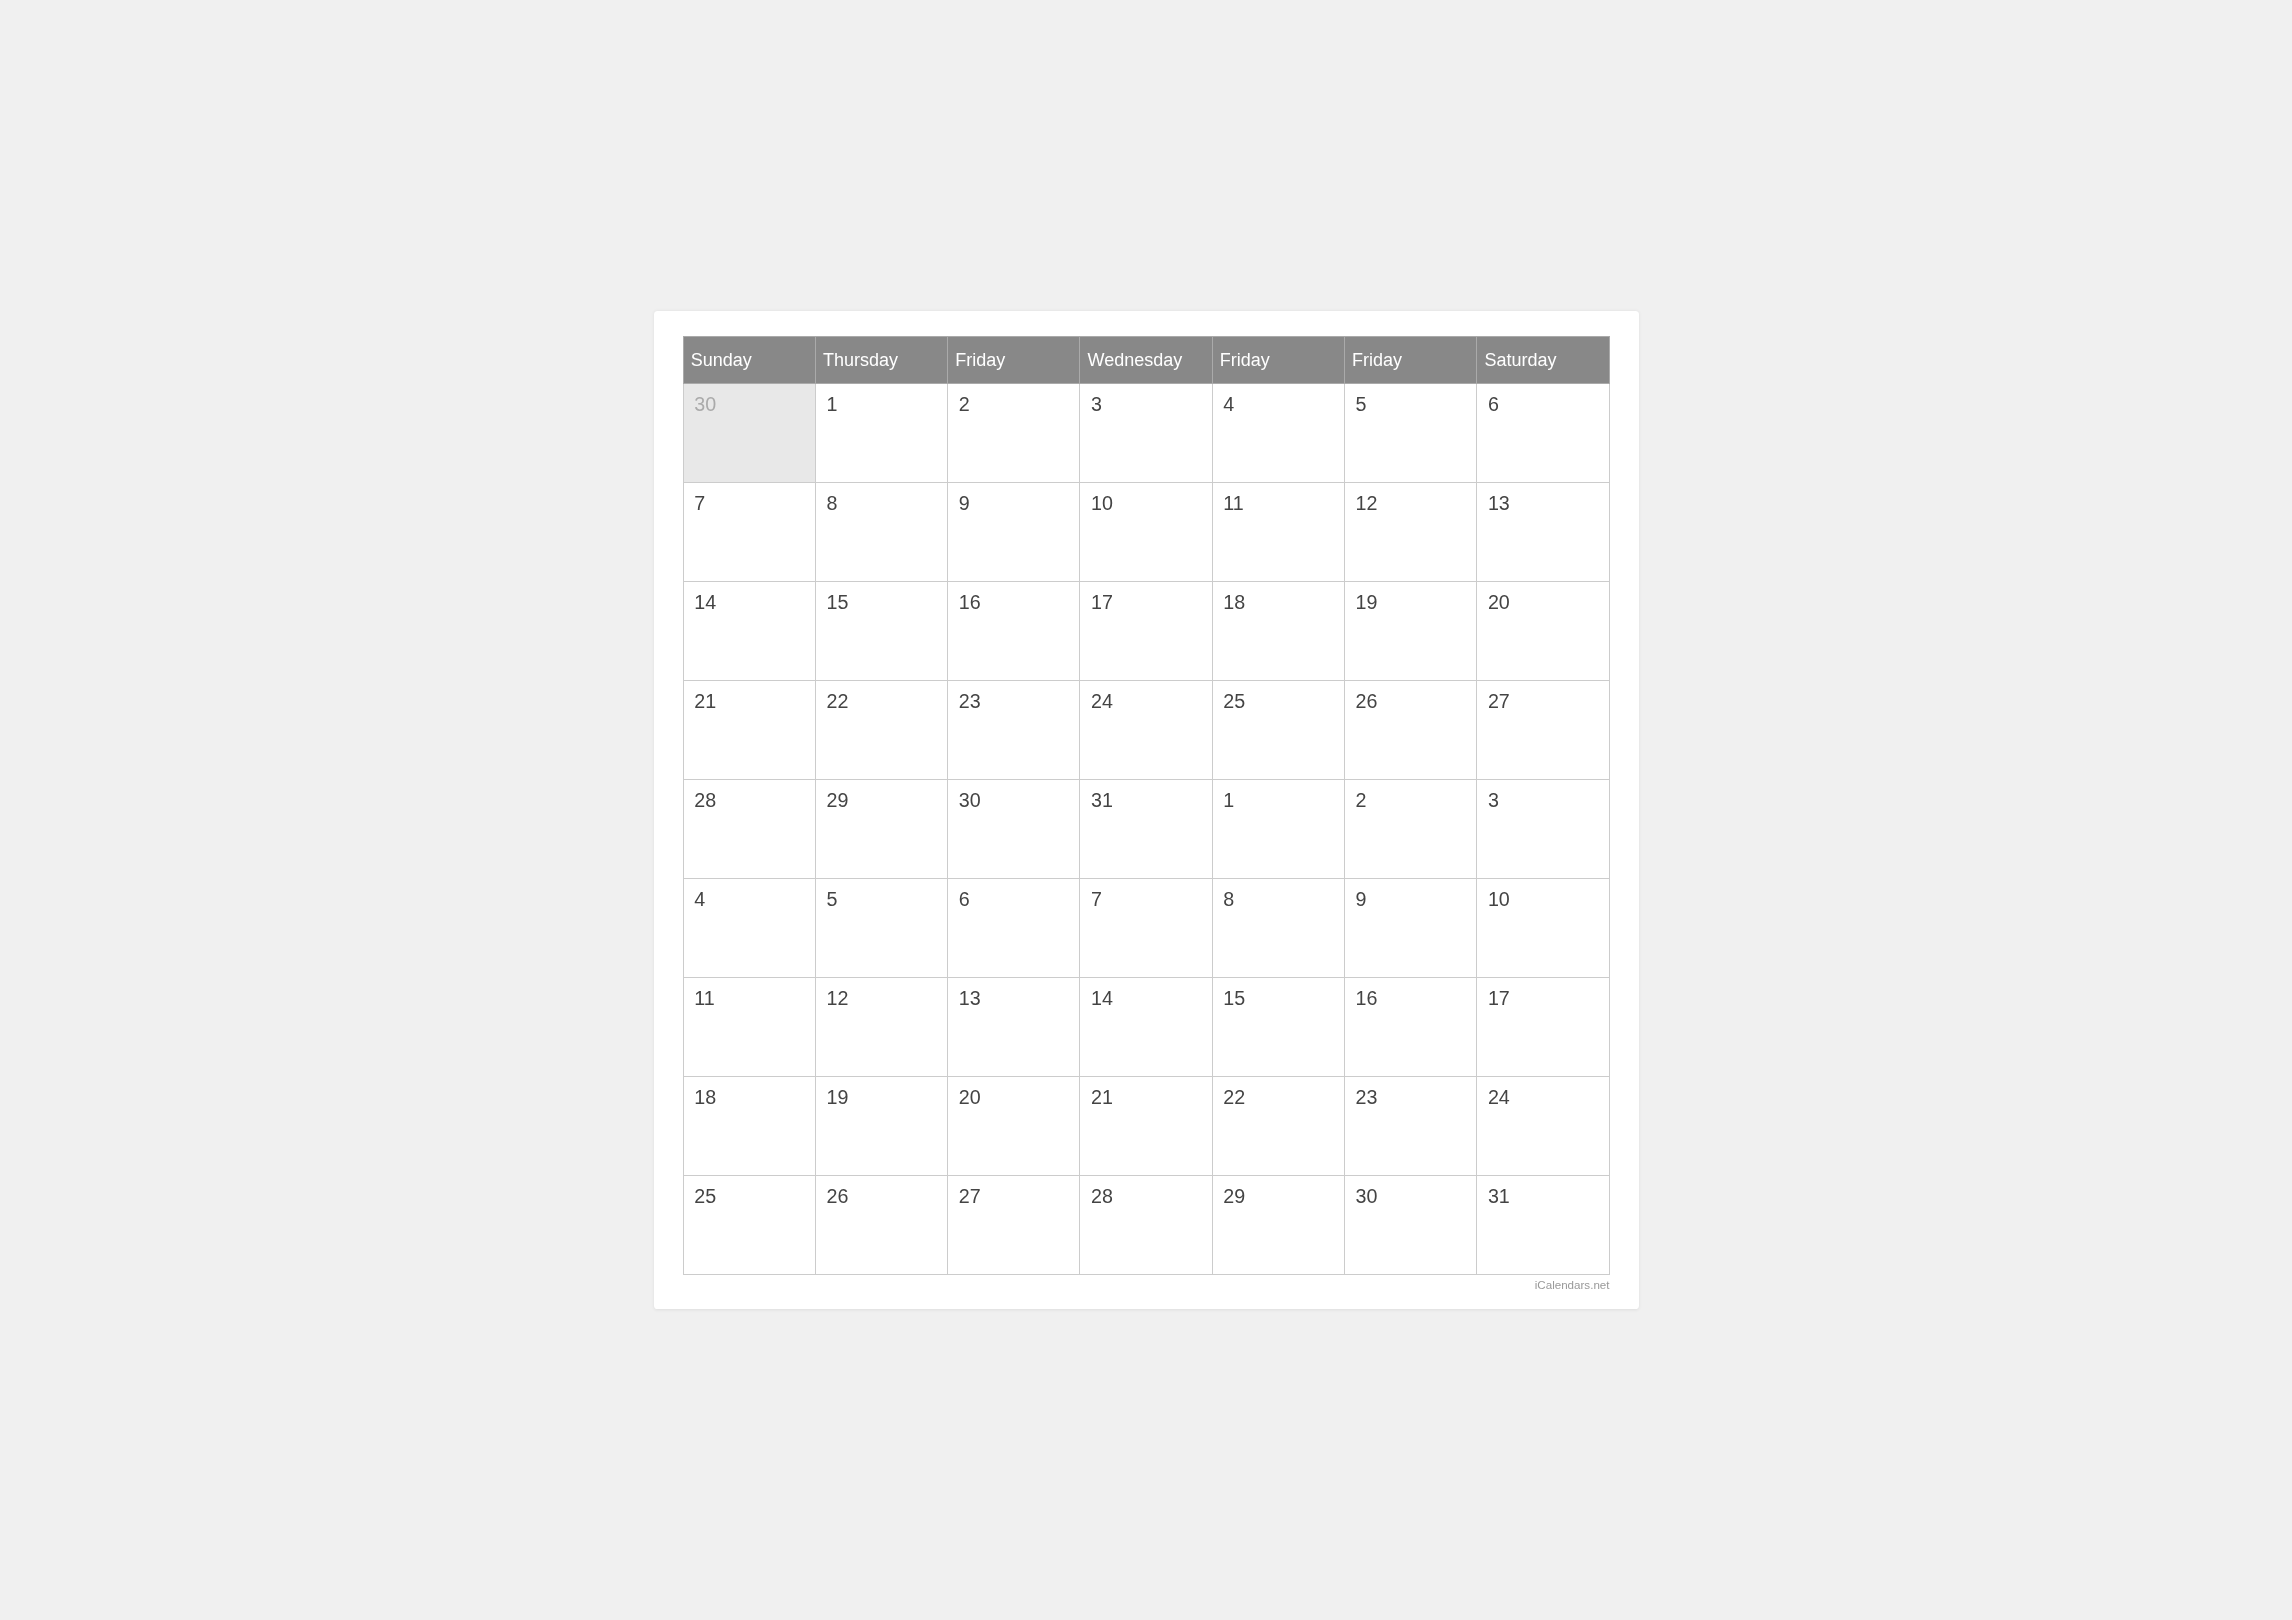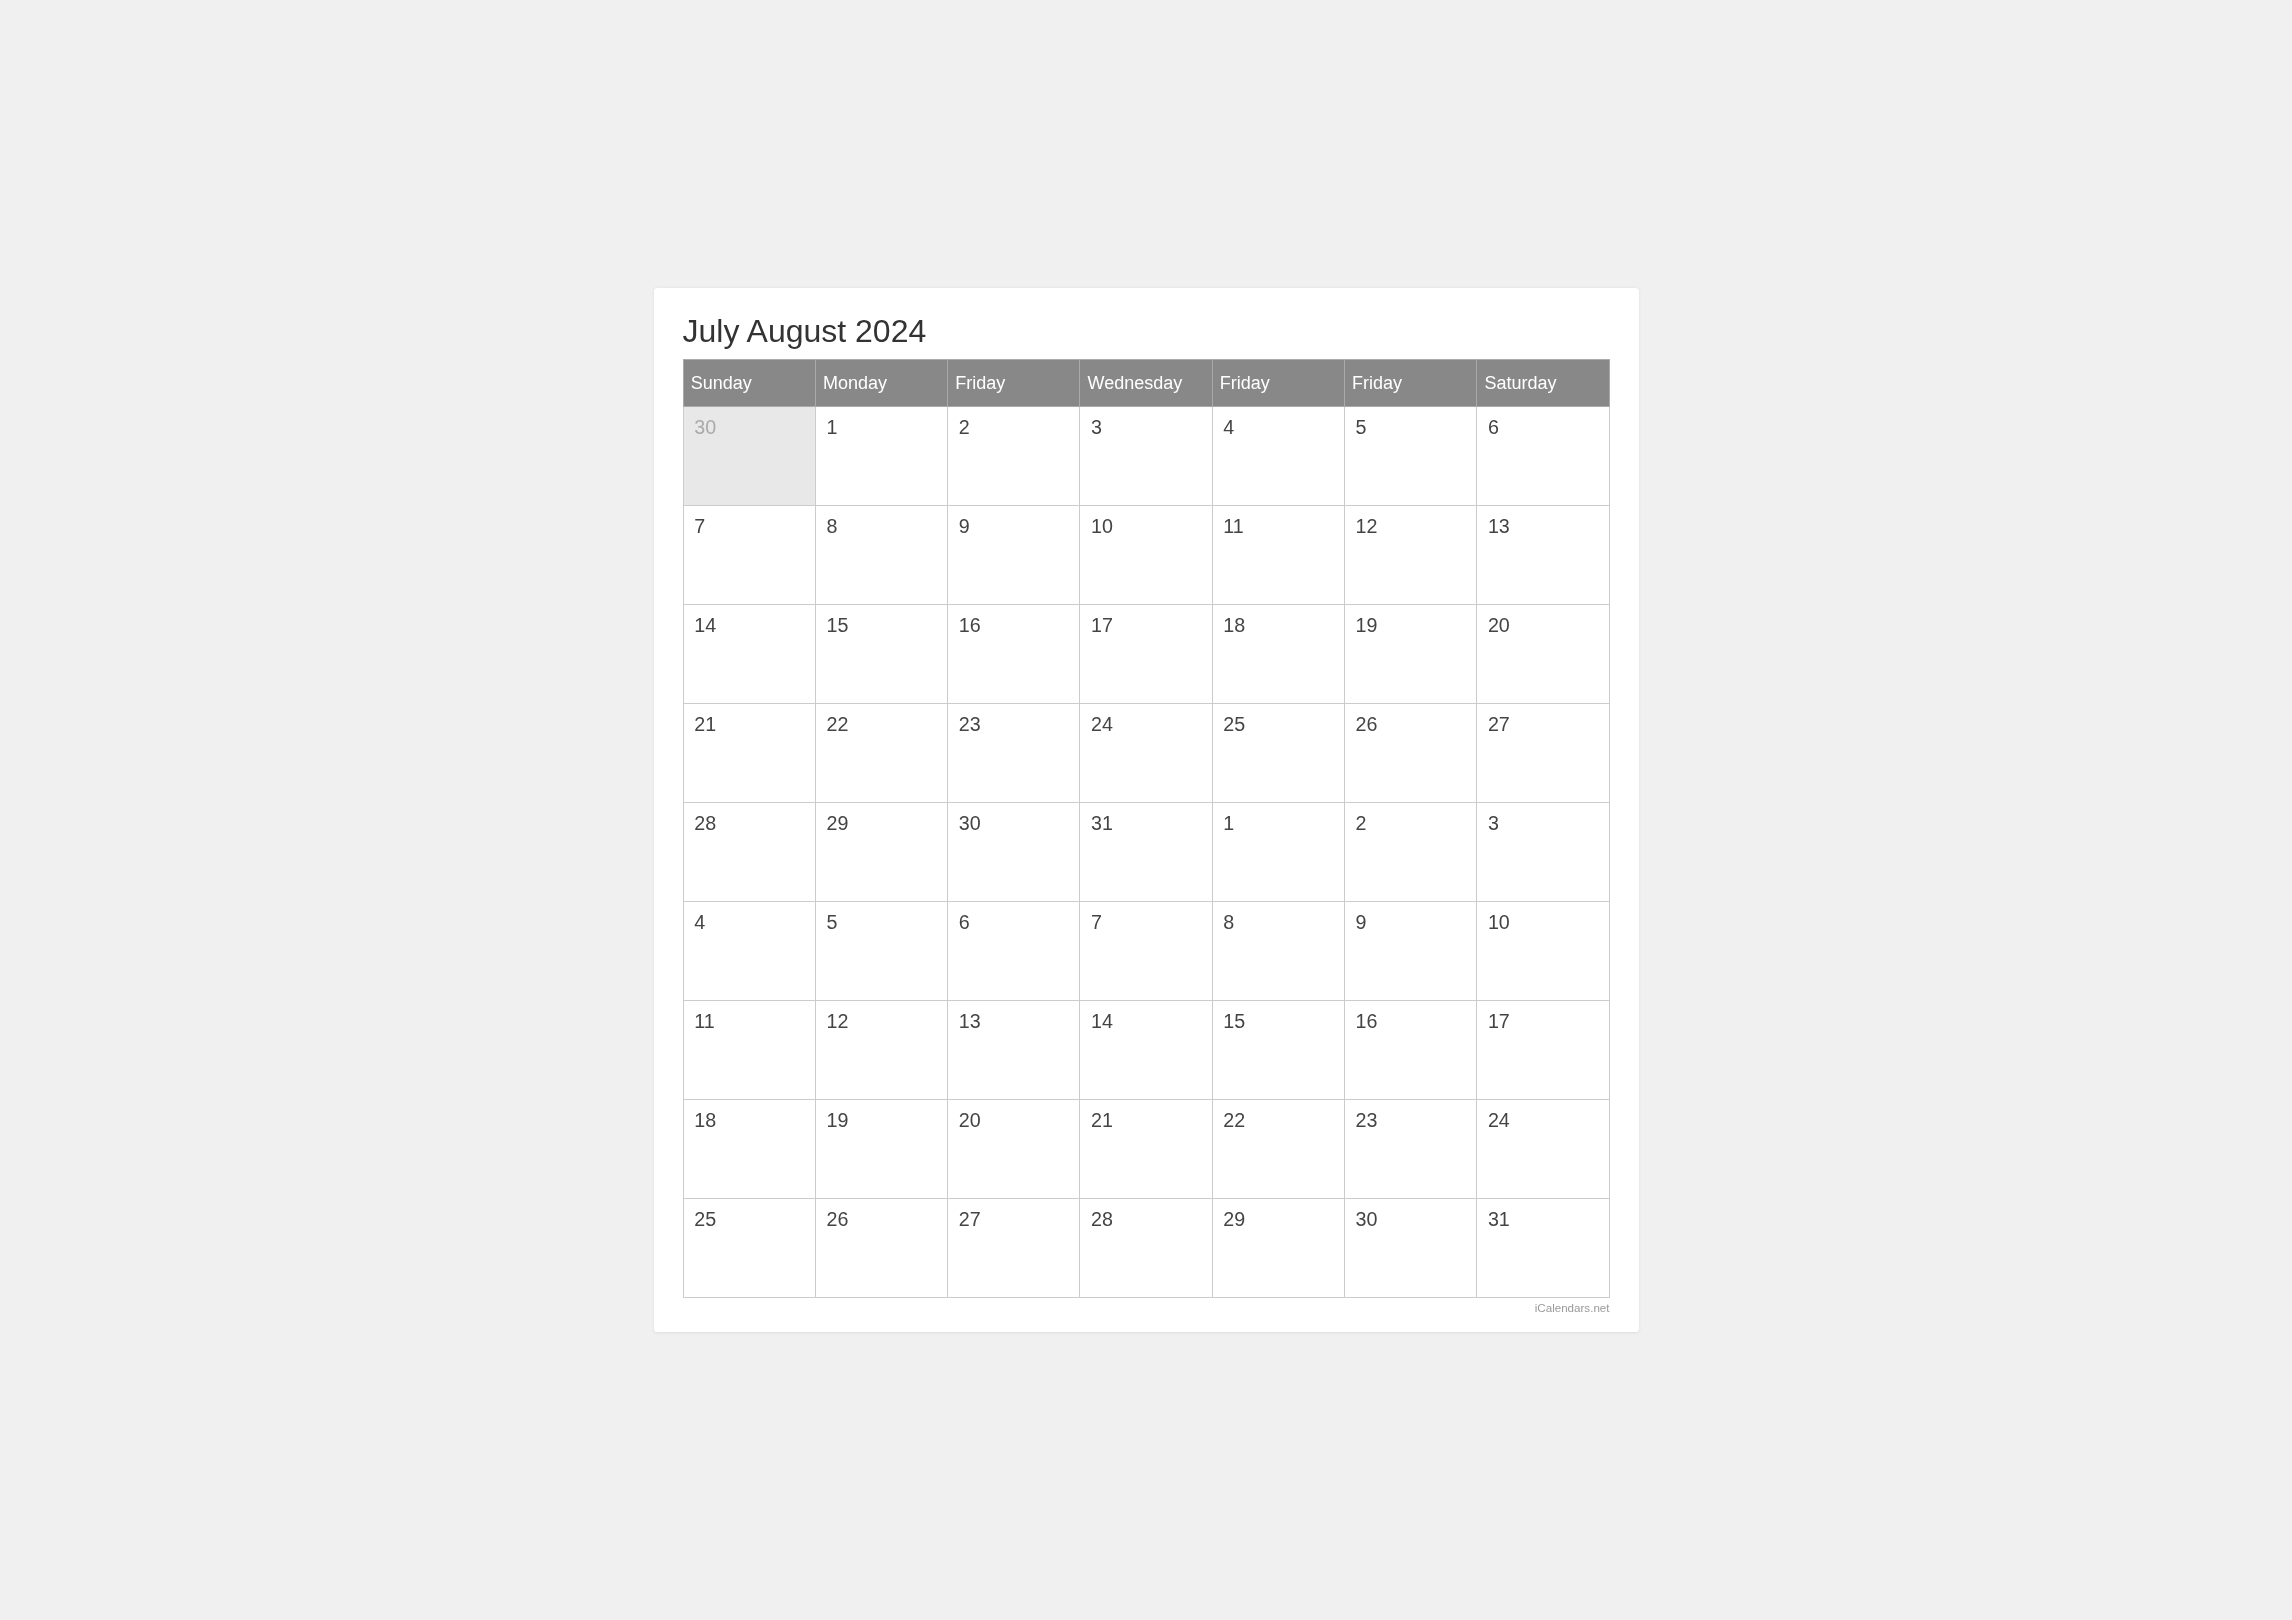--- a/index.html
+++ b/index.html
@@ -71,26 +71,25 @@
       text-align: right;
       font-size: 11.6px;
       color: #999999;
       margin-top: 3px;
     }
   </style>
 </head>
 <body>
 
 <div class="calendar-container">
-  <h1 class="calendar-title">July August 2024</h1>
   <table class="calendar-table">
     <thead>
       <tr>
       <th>Sunday</th>
-          <th>Monday</th>
+          <th>Thursday</th>
           <th>Friday</th>
           <th>Wednesday</th>
           <th>Friday</th>
           <th>Friday</th>
           <th>Saturday</th>
         </tr>
     </thead>
     <tbody>
     <tr>
           <td class="grayed">30</td>

